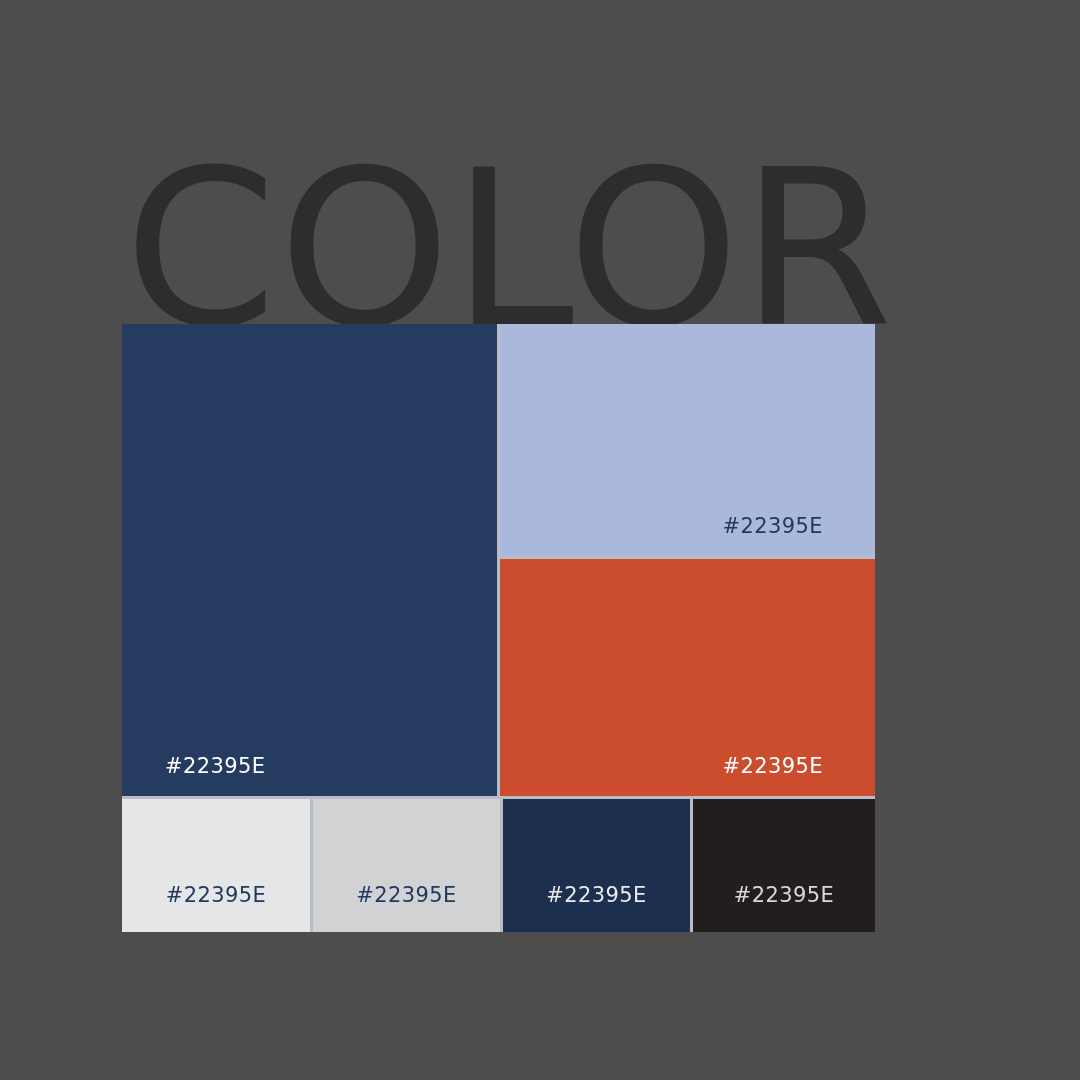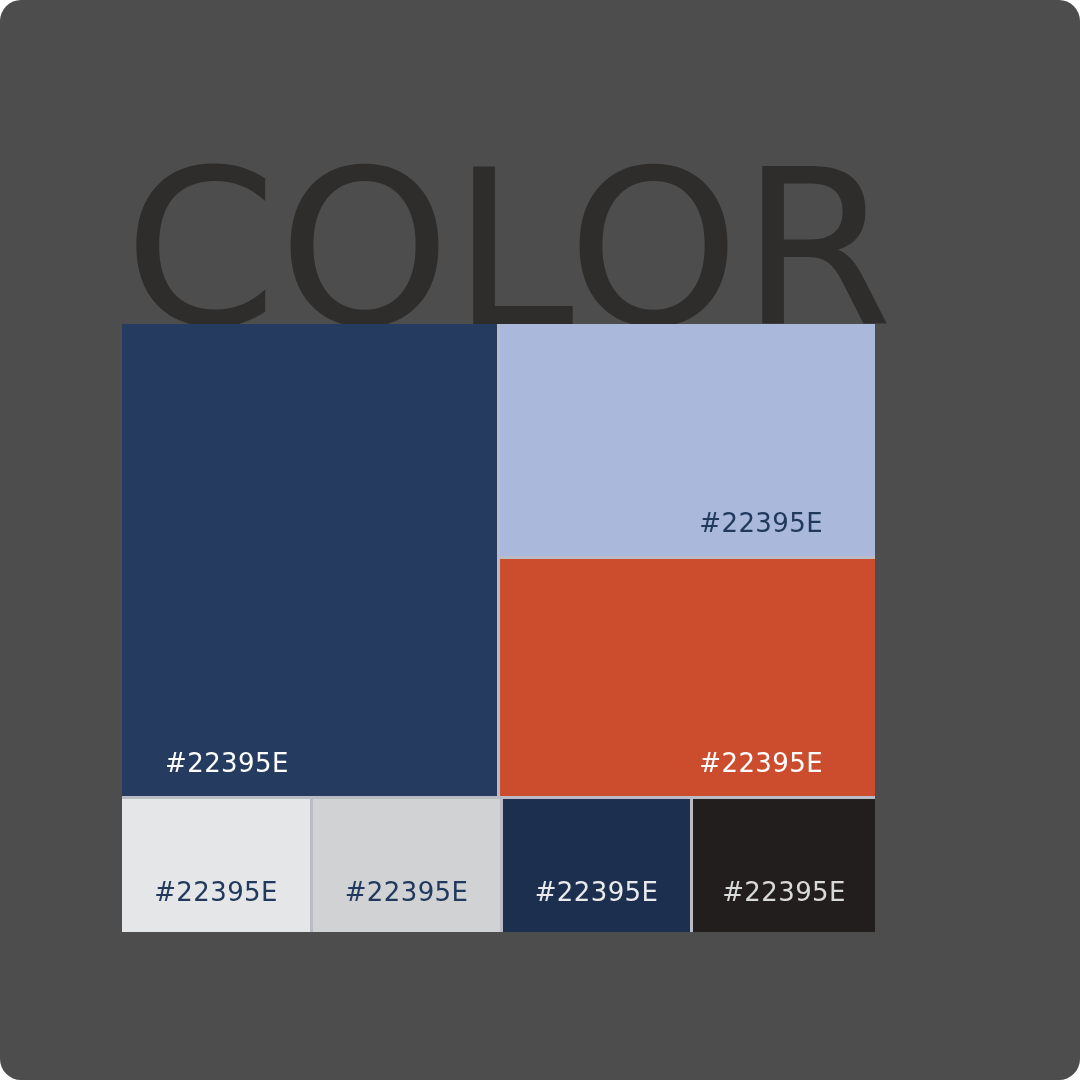--- a/index.html
+++ b/index.html
@@ -13,21 +13,20 @@
     overflow: hidden;
     font-family: "DejaVu Sans", "Liberation Sans", sans-serif;
   }
 
   #canvas {
     position: relative;
     width: 1080px;
     height: 1080px;
     background: #4d4d4d;
     overflow: hidden;
-    border-radius: 21px;
   }
 
   
   #wordmark {
     position: absolute;
     left: 124px;
     top: 150px;
     width: 840px;
     height: 200px;
     line-height: 200px;
@@ -55,21 +54,21 @@
 
   .swatch {
     position: absolute;
     box-sizing: border-box;
     overflow: hidden;
   }
 
   .swatch .label {
     position: absolute;
     bottom: 18px;
-    font-size: 26px;
+    font-size: 21px;
     letter-spacing: 0.4px;
     white-space: nowrap;
     font-family: "DejaVu Sans", "Liberation Sans", sans-serif;
   }
 
   
   .label.align-left  { left: 43px; }
   .label.align-right { right: 52px; }
   .label.align-center{ left: 0; right: 0; text-align: center; }
 

